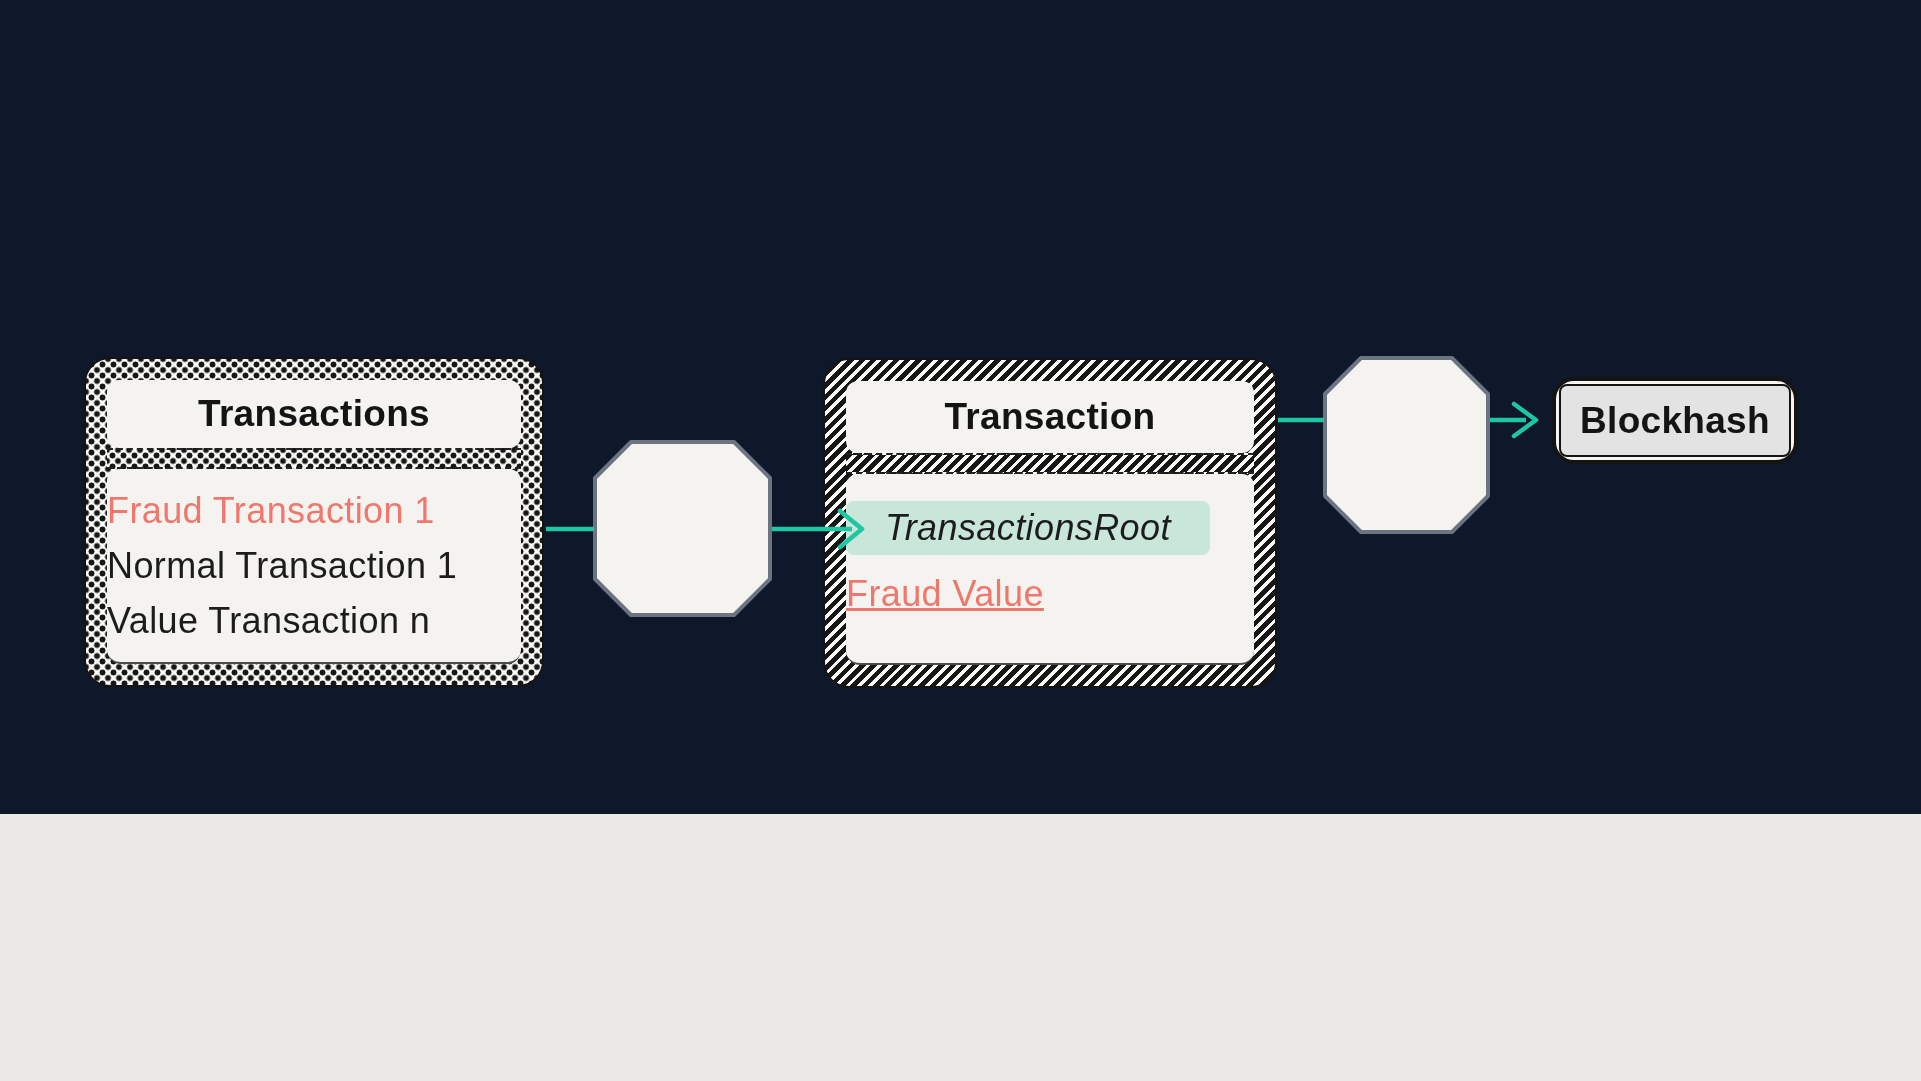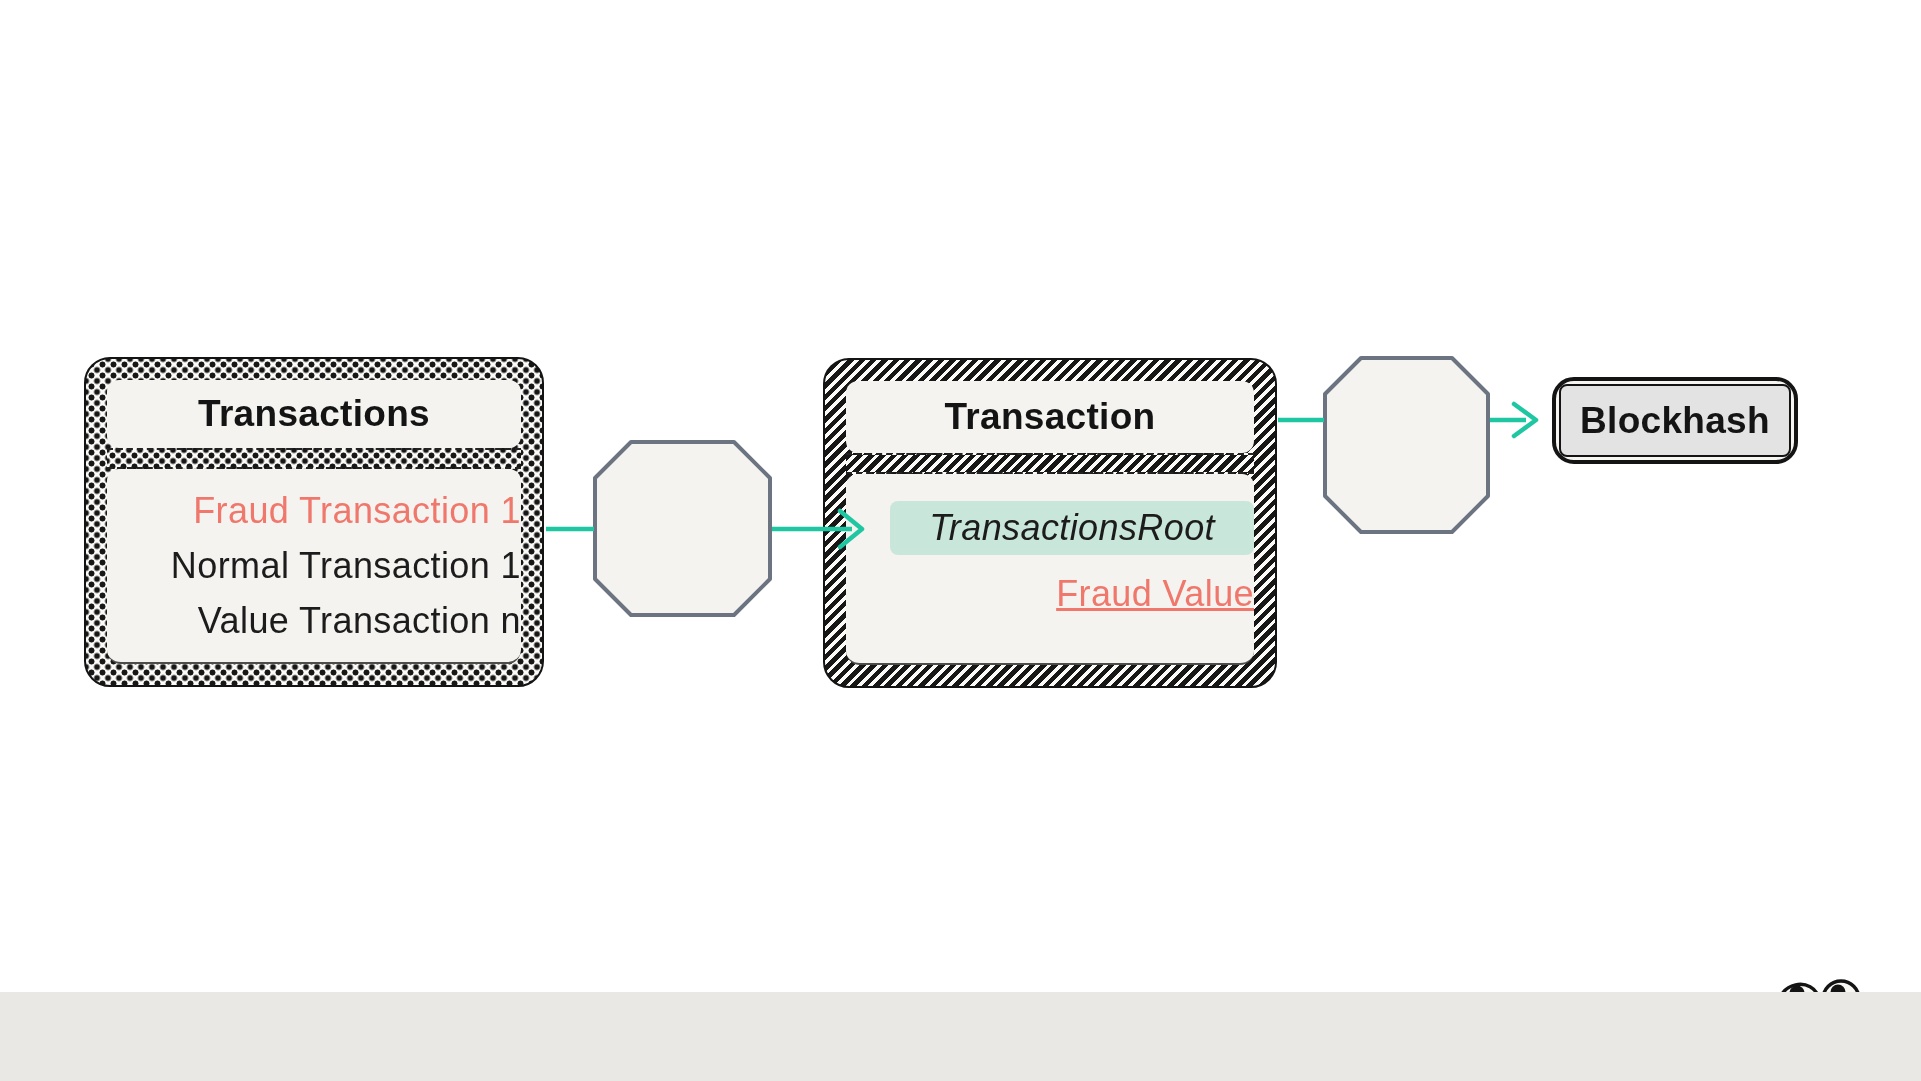--- a/index.html
+++ b/index.html
@@ -3,22 +3,22 @@
 <meta charset="utf-8">
 <style>
   html, body { margin: 0; padding: 0; }
   body {
     font-family: "Liberation Sans", sans-serif;
     background: #e9e8e5;
   }
   .canvas {
     position: relative;
     width: 1921px;
-    height: 992px;
-    background: #ffffff;
+    height: 814px;
+    background: #0f172a;
     overflow: hidden;
   }
 
   
   .pbox {
     position: absolute;
     box-sizing: border-box;
     border: 2px solid #141414;
     border-radius: 26px;
     padding: 21px;
@@ -57,21 +57,21 @@
   .divider {
     flex: 0 0 auto;
     height: 17px;
     border-top: 2px dashed #232323;
     border-bottom: 2px dashed #232323;
   }
   .content-panel {
     flex: 1 1 auto;
     display: flex;
     flex-direction: column;
-    align-items: flex-end;
+    align-items: flex-start;
     justify-content: center;
     border-bottom: 2px solid rgba(20,20,20,0.75);
     border-bottom-left-radius: 14px;
     border-bottom-right-radius: 14px;
   }
 
   
   .tx-line {
     font-size: 36px;
     line-height: 55px;

